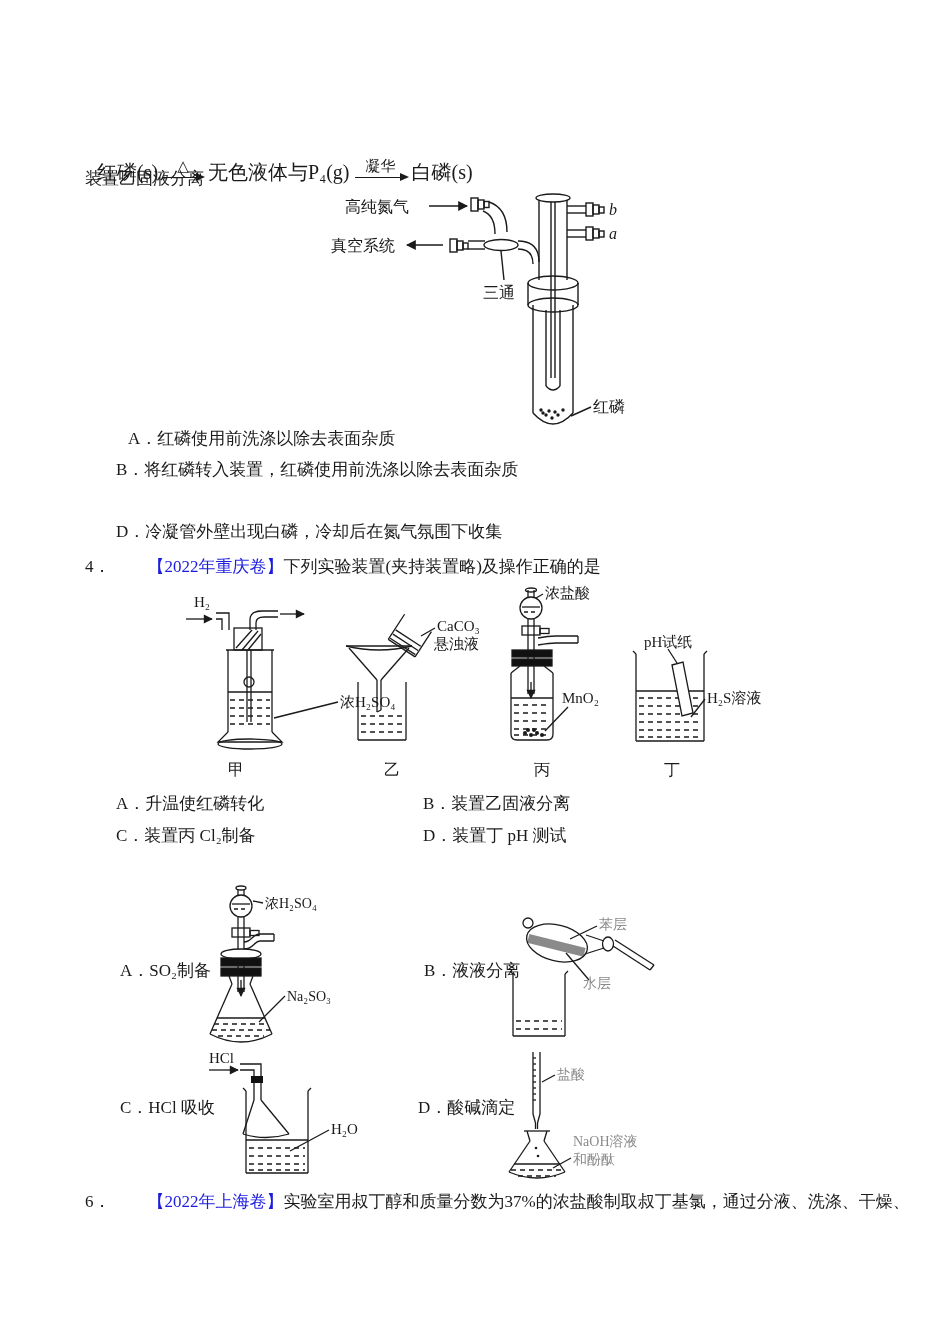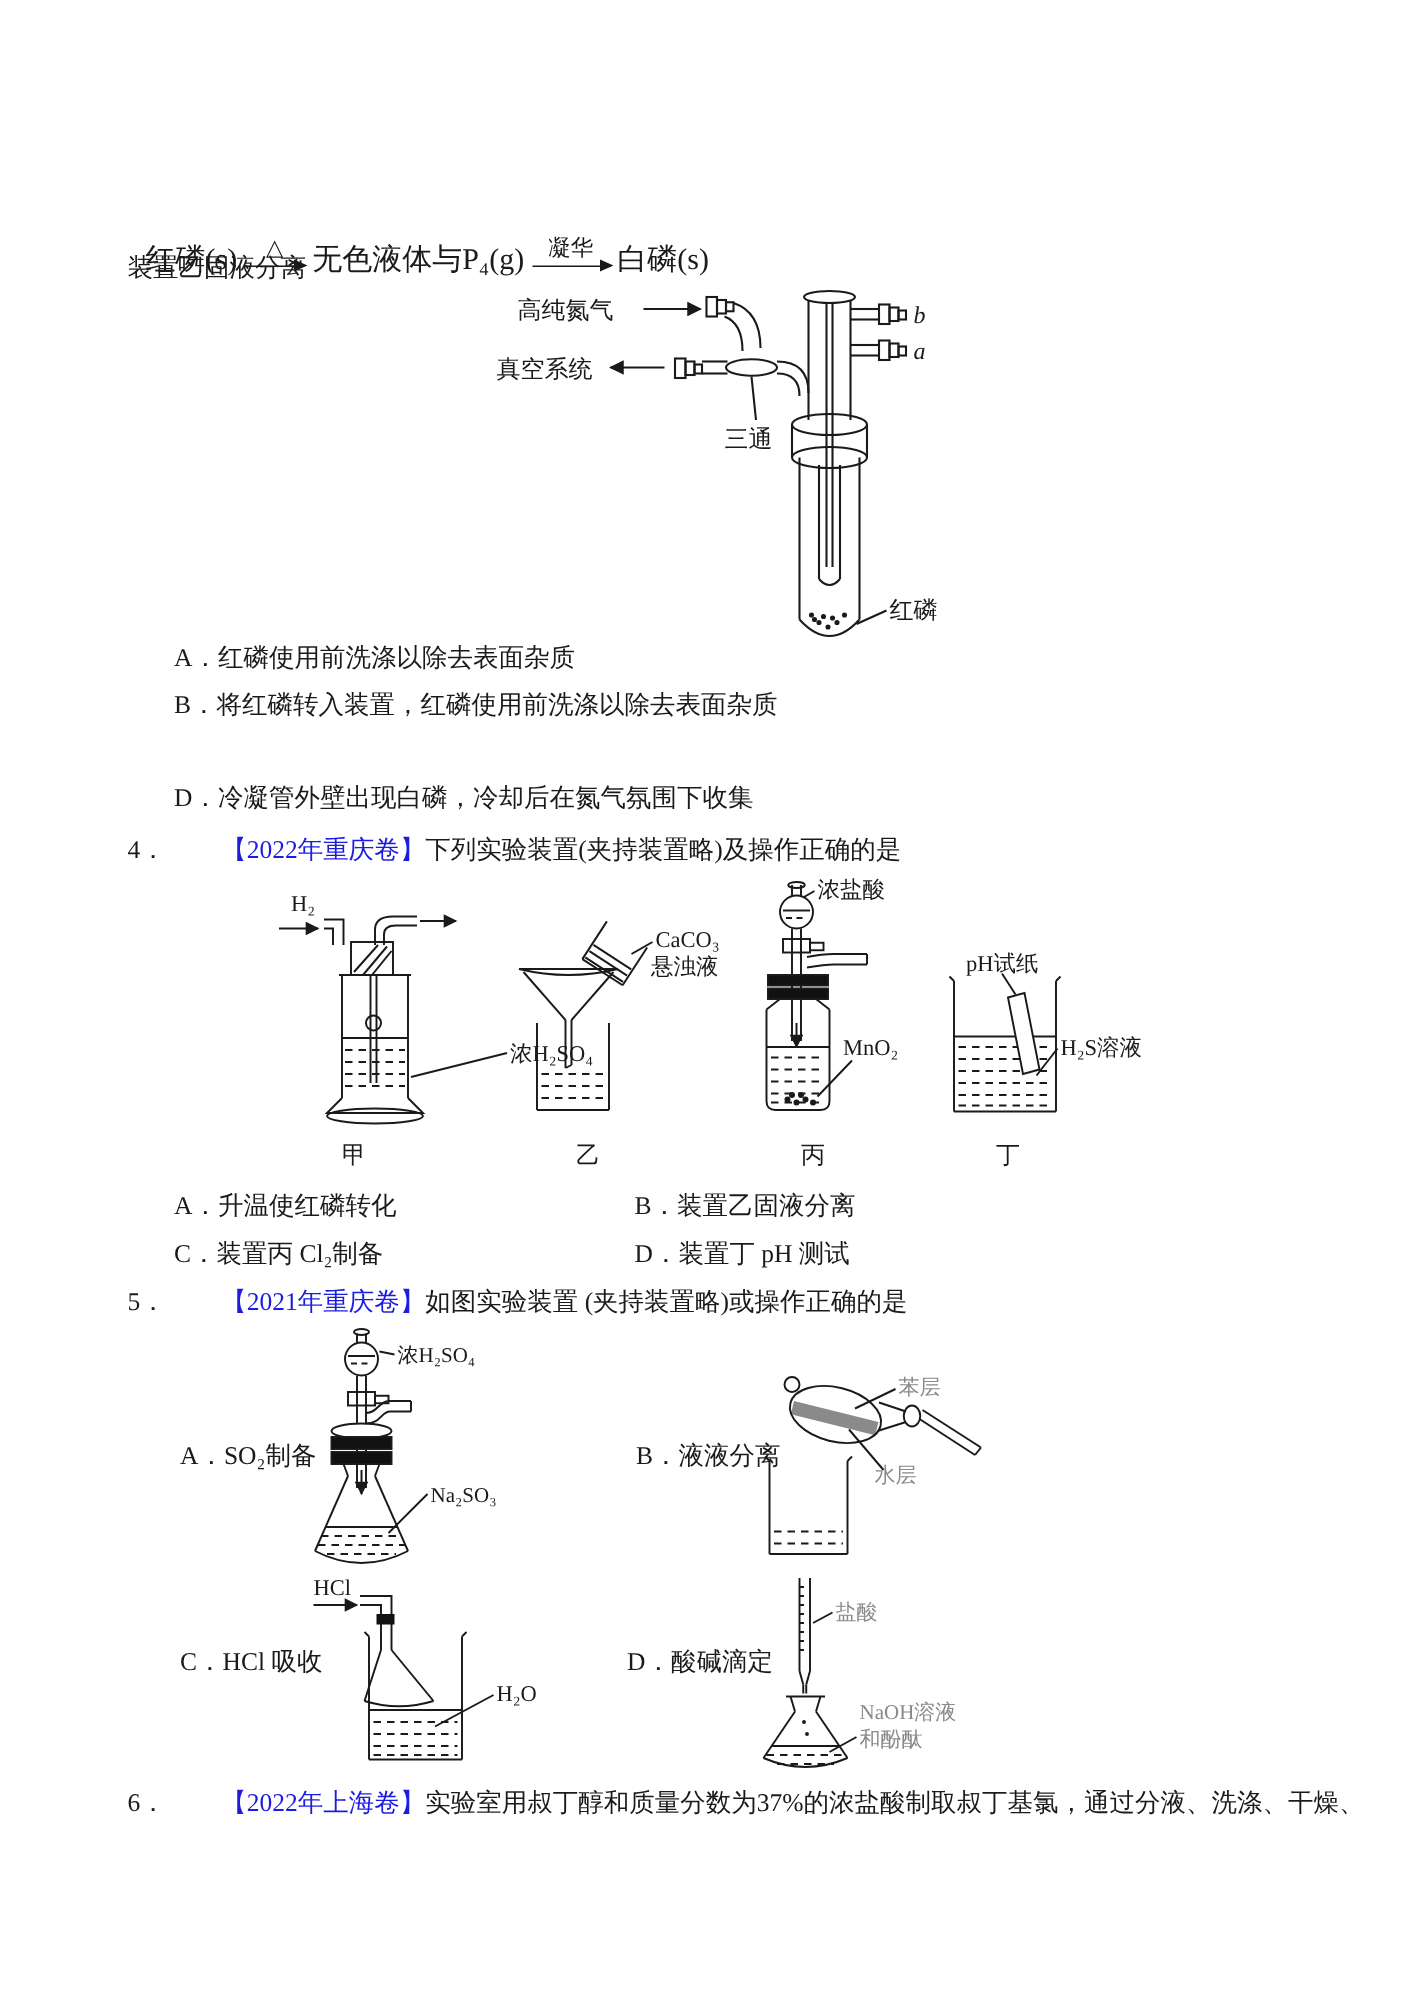--- a/index.html
+++ b/index.html
@@ -101,21 +101,21 @@
         <circle cx="258" cy="225" r="1.7"></circle>
     </g>
     <text x="60" y="24" font-size="16">高纯氮气</text>
     <text x="46" y="63" font-size="16">真空系统</text>
     <text x="198" y="110" font-size="16">三通</text>
     <text x="324" y="27" font-size="16" font-style="italic">b</text>
     <text x="324" y="51" font-size="16" font-style="italic">a</text>
     <text x="308" y="224" font-size="16">红磷</text>
   </svg>
 
-  <div class="t" style="left:116px;top:428px"><span>A．</span><span>红磷使用前洗涤以除去表面杂质</span></div>
+  <div class="t" style="left:128px;top:428px"><span>A．</span><span>红磷使用前洗涤以除去表面杂质</span></div>
   <div class="t" style="left:116px;top:459px"><span>B．</span><span>将红磷转入装置，红磷使用前洗涤以除去表面杂质</span></div>
   <div class="t" style="left:116px;top:521px"><span>D．</span><span>冷凝管外壁出现白磷，冷却后在氮气氛围下收集</span></div>
 
   <div class="t" style="left:85px;top:556px">
     <span class="qnum">4．</span><span class="blue">【2022年重庆卷】</span><span>下列实验装置(夹持装置略)及操作正确的是</span>
   </div>
 
   <svg style="left:150px;top:586px" width="680" height="196" viewBox="0 0 680 196">
     <defs>
       <marker id="ah2" viewBox="0 0 10 10" refX="9" refY="5" markerWidth="8" markerHeight="7" orient="auto-start-reverse">
@@ -250,23 +250,20 @@
     <text x="494" y="61" font-size="15">pH试纸</text>
     <text x="557" y="117" font-size="15">H₂S溶液</text>
     <text x="514" y="189" font-size="16">丁</text>
   </svg>
 
   <div class="t" style="left:116px;top:793px"><span>A．</span><span>升温使红磷转化</span></div>
   <div class="t" style="left:423px;top:793px"><span>B．</span><span>装置乙固液分离</span></div>
   <div class="t" style="left:116px;top:825px"><span>C．</span><span>装置丙 Cl₂制备</span></div>
   <div class="t" style="left:423px;top:825px"><span>D．</span><span>装置丁 pH 测试</span></div>
 
-  <div class="t" style="left:85px;top:857px">
-    <span class="qnum">5．</span><span class="blue">【2021年重庆卷】</span><span>如图实验装置 (夹持装置略)或操作正确的是</span>
-  </div>
 
   <div class="t" style="left:120px;top:960px"><span>A．</span><span>SO₂制备</span></div>
   <div class="t" style="left:424px;top:960px"><span>B．</span><span>液液分离</span></div>
   <div class="t" style="left:120px;top:1097px"><span>C．</span><span>HCl 吸收</span></div>
   <div class="t" style="left:418px;top:1097px"><span>D．</span><span>酸碱滴定</span></div>
 
   <svg style="left:100px;top:882px" width="700" height="306" viewBox="0 0 700 306">
     <defs>
       <marker id="ah3" viewBox="0 0 10 10" refX="9" refY="5" markerWidth="8" markerHeight="7" orient="auto-start-reverse">
         <path d="M0 0 L10 5 L0 10 z" fill="#1a1a1a"></path>

